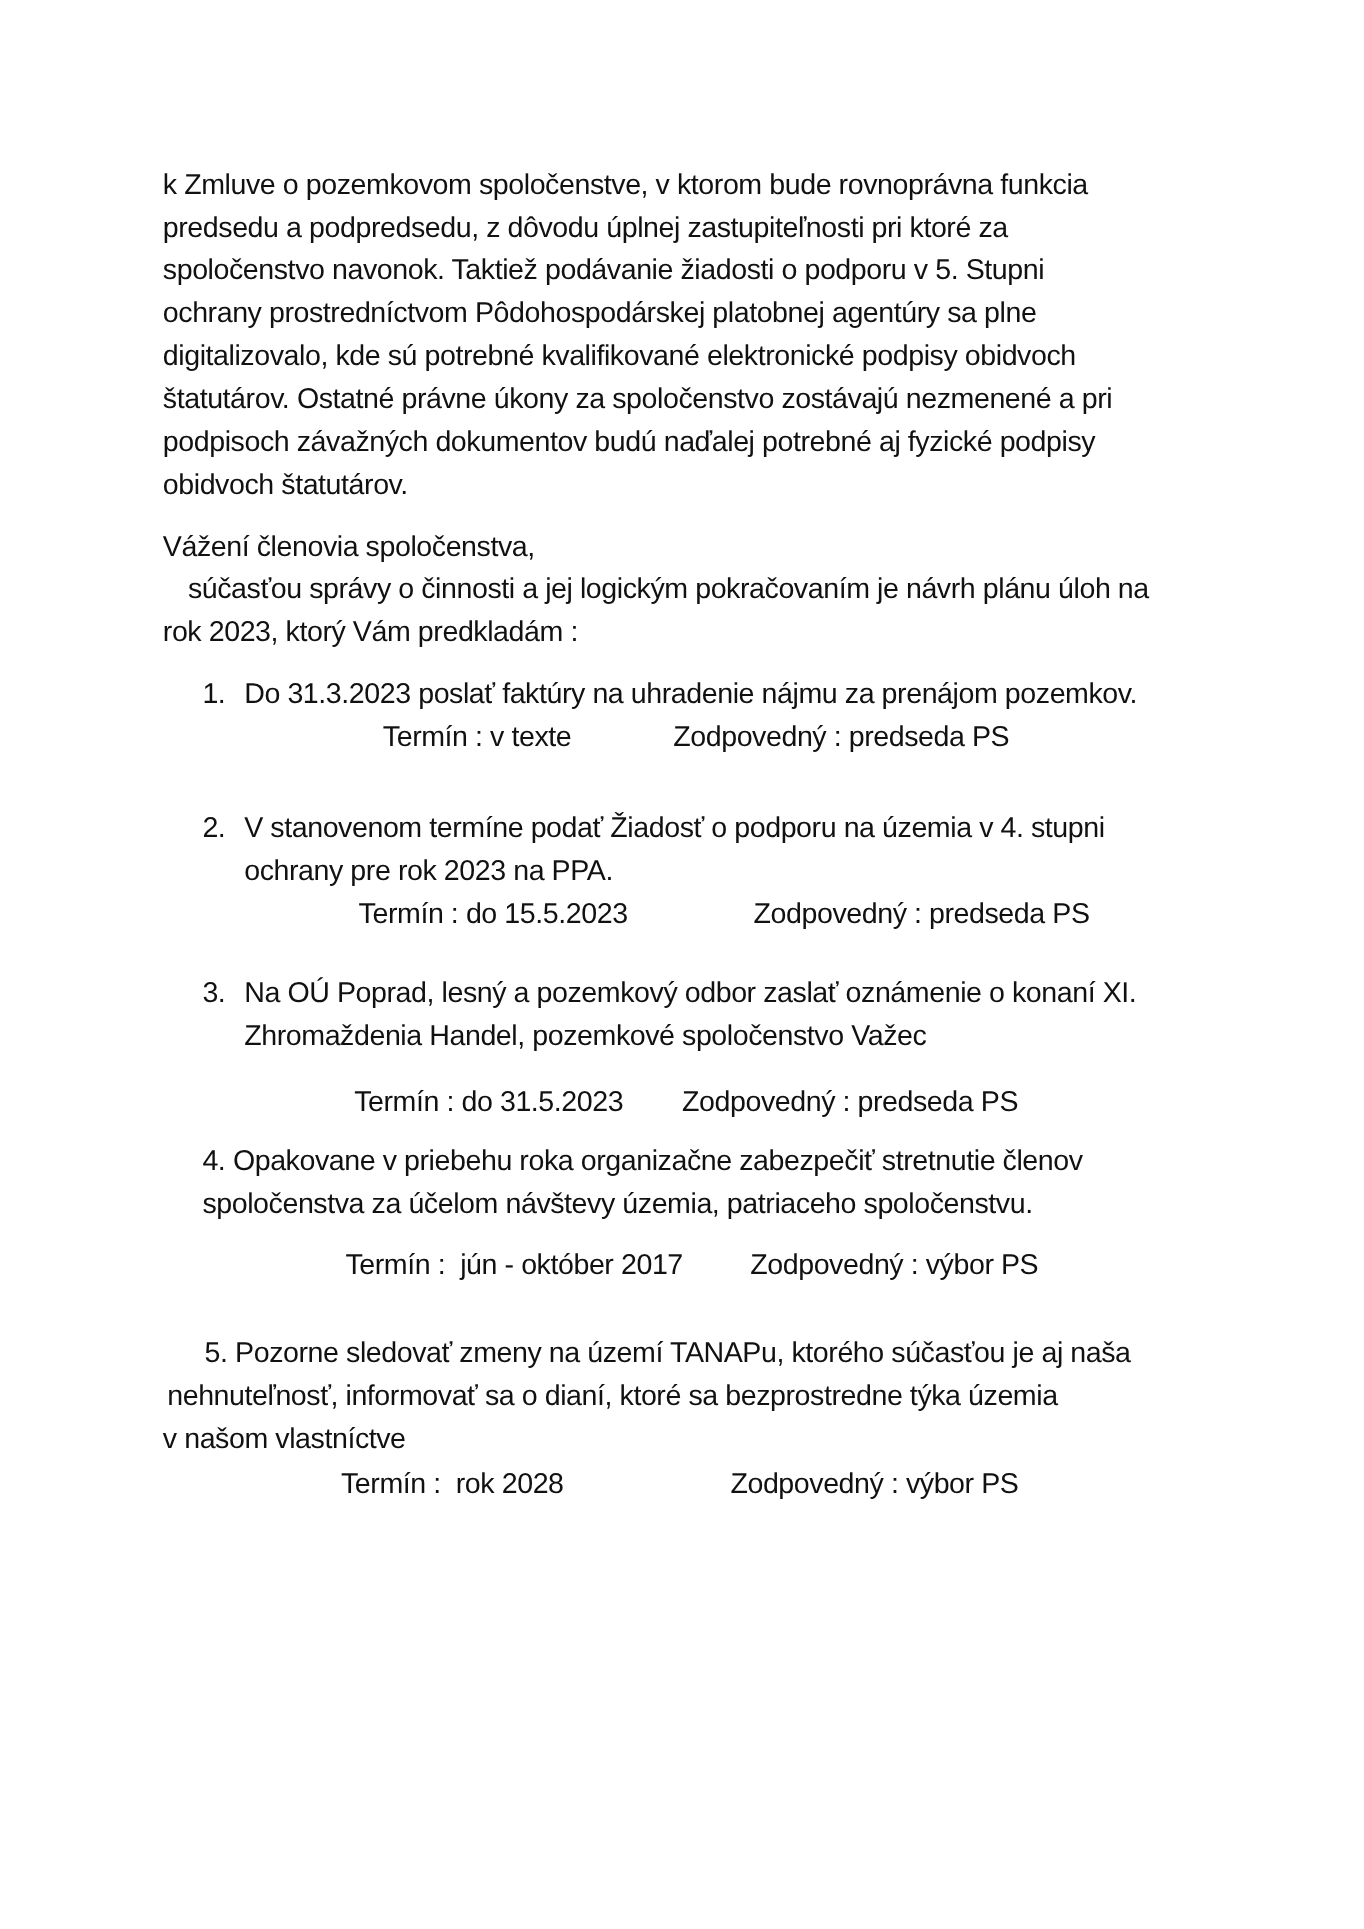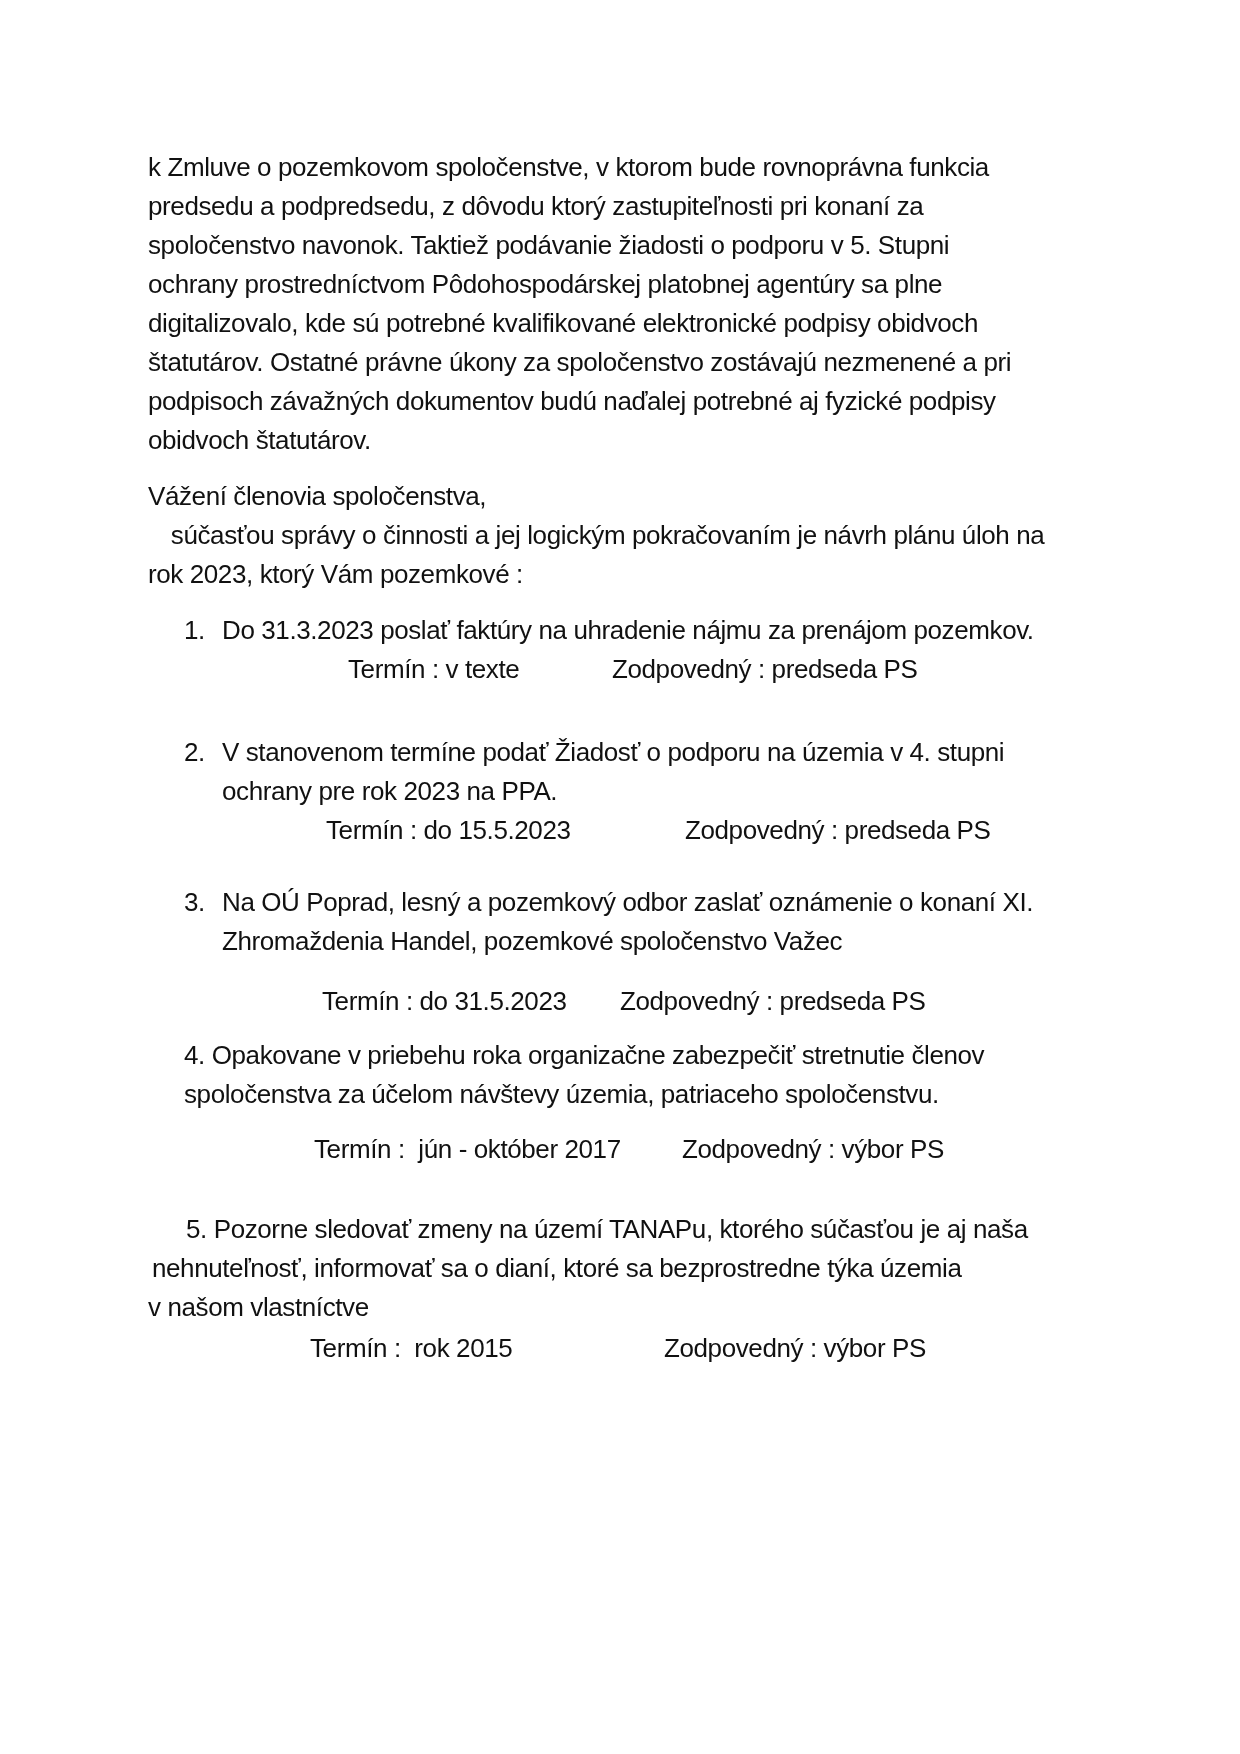--- a/index.html
+++ b/index.html
@@ -12,34 +12,34 @@
       letter-spacing: -0.4px;
     }
   </style>
 </head>
 <body>
 
 <div>
 
   <div>
     <div class="ln" style="left:148px;top:152px">k Zmluve o pozemkovom spoločenstve, v ktorom bude rovnoprávna funkcia</div>
-    <div class="ln" style="left:148px;top:191px">predsedu a podpredsedu, z dôvodu ktorý zastupiteľnosti pri konaní za</div>
+    <div class="ln" style="left:148px;top:191px">predsedu a podpredsedu, z dôvodu úplnej zastupiteľnosti pri ktoré za</div>
     <div class="ln" style="left:148px;top:230px">spoločenstvo navonok. Taktiež podávanie žiadosti o podporu v 5. Stupni</div>
     <div class="ln" style="left:148px;top:269px">ochrany prostredníctvom Pôdohospodárskej platobnej agentúry sa plne</div>
     <div class="ln" style="left:148px;top:308px">digitalizovalo, kde sú potrebné kvalifikované elektronické podpisy obidvoch</div>
     <div class="ln" style="left:148px;top:347px">štatutárov. Ostatné právne úkony za spoločenstvo zostávajú nezmenené a pri</div>
     <div class="ln" style="left:148px;top:386px">podpisoch závažných dokumentov budú naďalej potrebné aj fyzické podpisy</div>
     <div class="ln" style="left:148px;top:425px">obidvoch štatutárov.</div>
   </div>
 
   <div class="ln" style="left:148px;top:481px">Vážení členovia spoločenstva,</div>
 
   <div>
     <div class="ln" style="left:164px;top:520px"> súčasťou správy o činnosti a jej logickým pokračovaním je návrh plánu úloh na</div>
-    <div class="ln" style="left:148px;top:559px">rok 2023, ktorý Vám pozemkové :</div>
+    <div class="ln" style="left:148px;top:559px">rok 2023, ktorý Vám predkladám :</div>
   </div>
 
   <div>
     <div class="ln" style="left:184px;top:615px">1.</div>
     <div class="ln" style="left:222px;top:615px">Do 31.3.2023 poslať faktúry na uhradenie nájmu za prenájom pozemkov.</div>
     <div class="ln" style="left:348px;top:654px">Termín : v texte</div>
     <div class="ln" style="left:612px;top:654px">Zodpovedný : predseda PS</div>
   </div>
 
   <div>
@@ -62,17 +62,17 @@
     <div class="ln" style="left:184px;top:1040px">4. Opakovane v priebehu roka organizačne zabezpečiť stretnutie členov</div>
     <div class="ln" style="left:184px;top:1079px">spoločenstva za účelom návštevy územia, patriaceho spoločenstvu.</div>
     <div class="ln" style="left:314px;top:1134px">Termín :  jún - október 2017</div>
     <div class="ln" style="left:682px;top:1134px">Zodpovedný : výbor PS</div>
   </div>
 
   <div>
     <div class="ln" style="left:186px;top:1214px">5. Pozorne sledovať zmeny na území TANAPu, ktorého súčasťou je aj naša</div>
     <div class="ln" style="left:152px;top:1253px">nehnuteľnosť, informovať sa o dianí, ktoré sa bezprostredne týka územia</div>
     <div class="ln" style="left:148px;top:1292px">v našom vlastníctve</div>
-    <div class="ln" style="left:310px;top:1333px">Termín :  rok 2015</div>
+    <div class="ln" style="left:310px;top:1333px">Termín :  rok 2028</div>
     <div class="ln" style="left:664px;top:1333px">Zodpovedný : výbor PS</div>
   </div>
 
 </div>
 
 </body></html>

